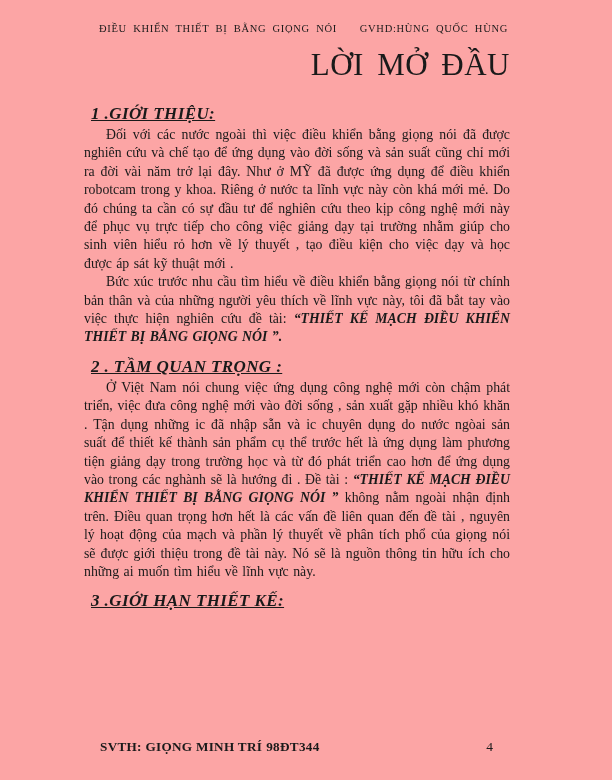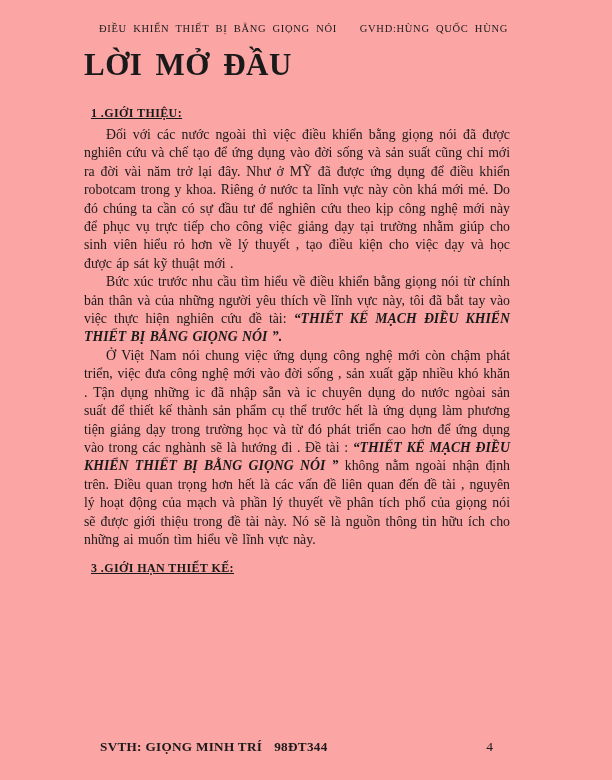--- a/index.html
+++ b/index.html
@@ -25,31 +25,32 @@
     justify-content: space-between;
     margin-top: 23px;
     font-size: 10.5px;
     letter-spacing: 0.7px;
     word-spacing: 3px;
     white-space: nowrap;
   }
   .header .left { margin-left: 15px; }
   .header .right { margin-right: 2px; }
   .title {
-    text-align: left;
+    text-align: right;
     font-size: 31px;
-    font-weight: bold;
+    font-weight: normal;
     margin: 13px 0 0 0;
     line-height: 36px;
     letter-spacing: 0.5px;
     word-spacing: 5px;
   }
   .sec-heading {
-    font-size: 12px;
+    font-size: 17px;
     font-weight: bold;
+    font-style: italic;
     text-decoration: underline;
     margin: 10px 0 3px 7px;
     line-height: 19px;
     letter-spacing: 0.4px;
   }
   .sec-first .sec-heading { margin-top: 21px; }
   .para {
     margin: 0;
     text-align: justify;
     text-indent: 22px;
@@ -67,21 +68,21 @@
     justify-content: space-between;
     align-items: baseline;
     padding-bottom: 25px;
   }
   .footer .student-block {
     margin-left: 16px;
     font-weight: bold;
     font-size: 13.2px;
     letter-spacing: 0.3px;
   }
-  .footer .student-id { margin-left: 12px; }
+  .footer .student-id { margin-left: 4px; }
   .footer .page-number {
     font-size: 13.5px;
     margin-right: 17px;
   }
 </style>
 </head>
 <body>
 
 <div class="page">
 
@@ -92,20 +93,21 @@
 
   <h1 class="title">LỜI MỞ ĐẦU</h1>
 
   <section class="sec-first">
     <h2 class="sec-heading">1 .GIỚI THIỆU:</h2>
     <p class="para">Đối với các nước ngoài thì việc điều khiển bằng giọng nói đã được nghiên cứu và chế tạo để ứng dụng vào đời sống và sản suất cũng chỉ mới ra đời vài năm trở lại đây. Như ở MỸ đã được ứng dụng để điều khiển robotcam trong y khoa. Riêng ở nước ta lĩnh vực này còn khá mới mẻ. Do đó chúng ta cần có sự đầu tư để nghiên cứu theo kịp công nghệ mới này để phục vụ trực tiếp cho công việc giảng dạy tại trường nhằm giúp cho sinh viên hiểu rỏ hơn về lý thuyết , tạo điều kiện cho việc dạy và học được áp sát kỹ thuật mới .</p>
     <p class="para"><span>Bức xúc trước nhu cầu tìm hiểu về điều khiển bằng giọng nói từ chính bản thân và của những người yêu thích về lĩnh vực này, tôi đã bắt tay vào việc thực hiện nghiên cứu đề tài: </span><span class="em">“THIẾT KẾ MẠCH ĐIỀU KHIỂN THIẾT BỊ BẰNG GIỌNG NÓI ”.</span></p>
   </section>
 
   <section>
+    <h2 class="sec-heading">2 . TẦM QUAN TRỌNG :</h2>
     <p class="para"><span>Ở Việt Nam nói chung việc ứng dụng công nghệ mới còn chậm phát triển, việc đưa công nghệ mới vào đời sống , sản xuất gặp nhiều khó khăn . Tận dụng những ic đã nhập sẵn và ic chuyên dụng do nước ngòai sản suất để thiết kế thành sản phẩm cụ thể trước hết là ứng dụng làm phương tiện giảng dạy trong trường học và từ đó phát triển cao hơn để ứng dụng vào trong các nghành sẽ là hướng đi . Đề tài : </span><span class="em">“THIẾT KẾ MẠCH ĐIỀU KHIỂN THIẾT BỊ BẰNG GIỌNG NÓI ” </span><span>không nằm ngoài nhận định trên. Điều quan trọng hơn hết là các vấn đề liên quan đến đề tài , nguyên lý hoạt động của mạch và phần lý thuyết về phân tích phổ của giọng nói  sẽ được giới thiệu trong đề tài này. Nó sẽ là nguồn thông tin hữu ích cho những ai muốn tìm hiểu về lĩnh vực này.</span></p>
   </section>
 
   <section>
     <h2 class="sec-heading">3 .GIỚI HẠN THIẾT KẾ:</h2>
   </section>
 
   <div class="footer">
     <span class="student-block"><span>SVTH: GIỌNG MINH TRÍ</span><span class="student-id">98ĐT344</span></span>
     <span class="page-number">4</span>

